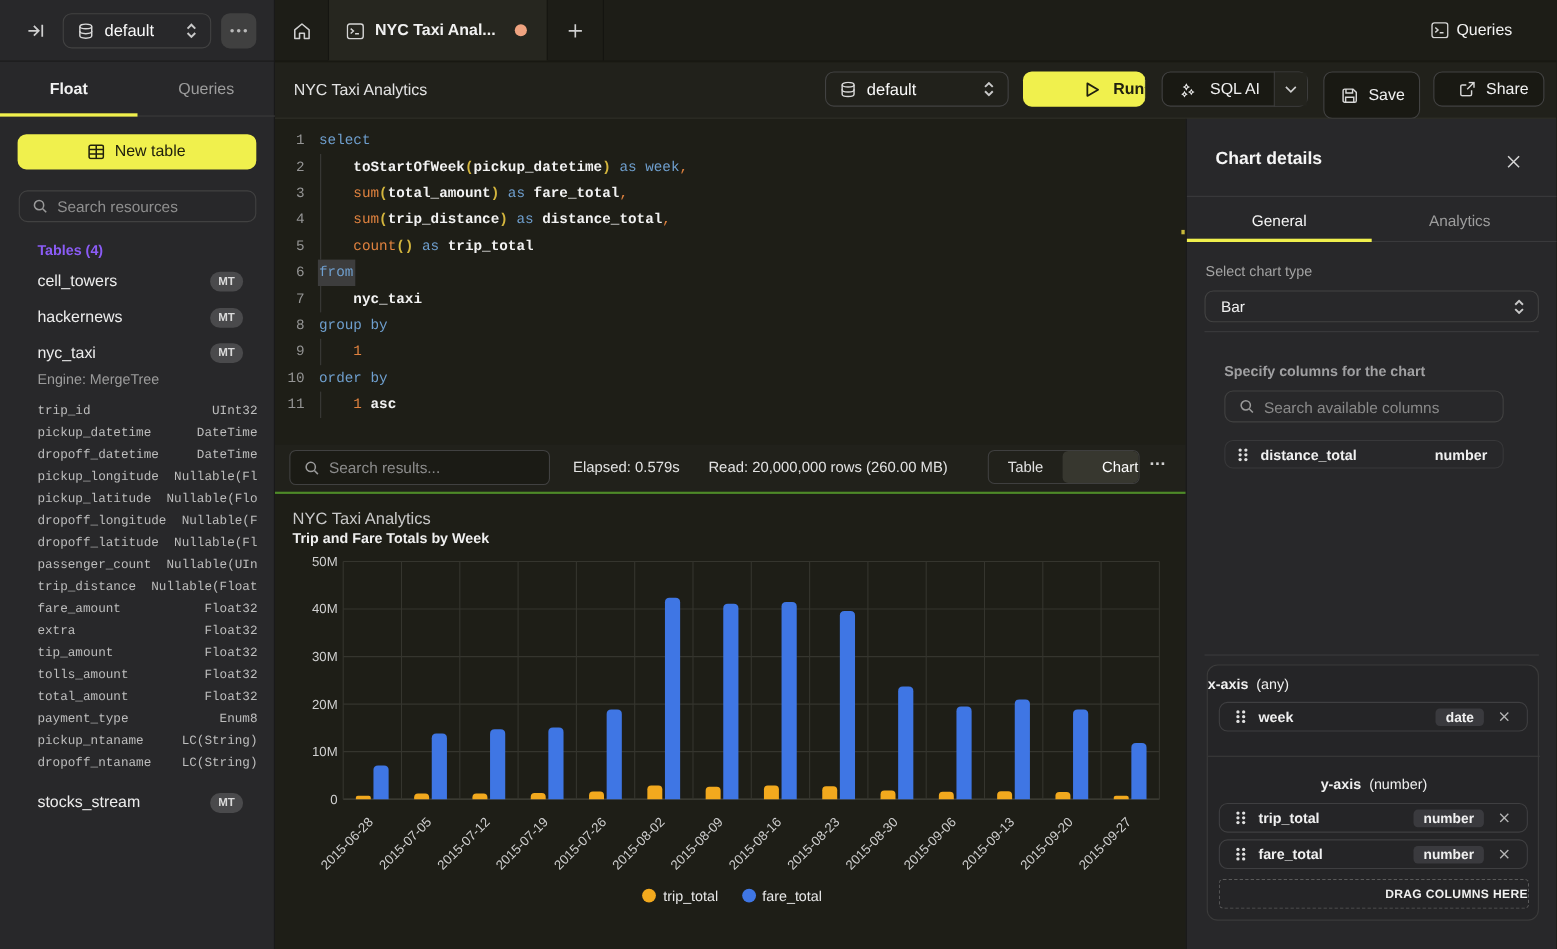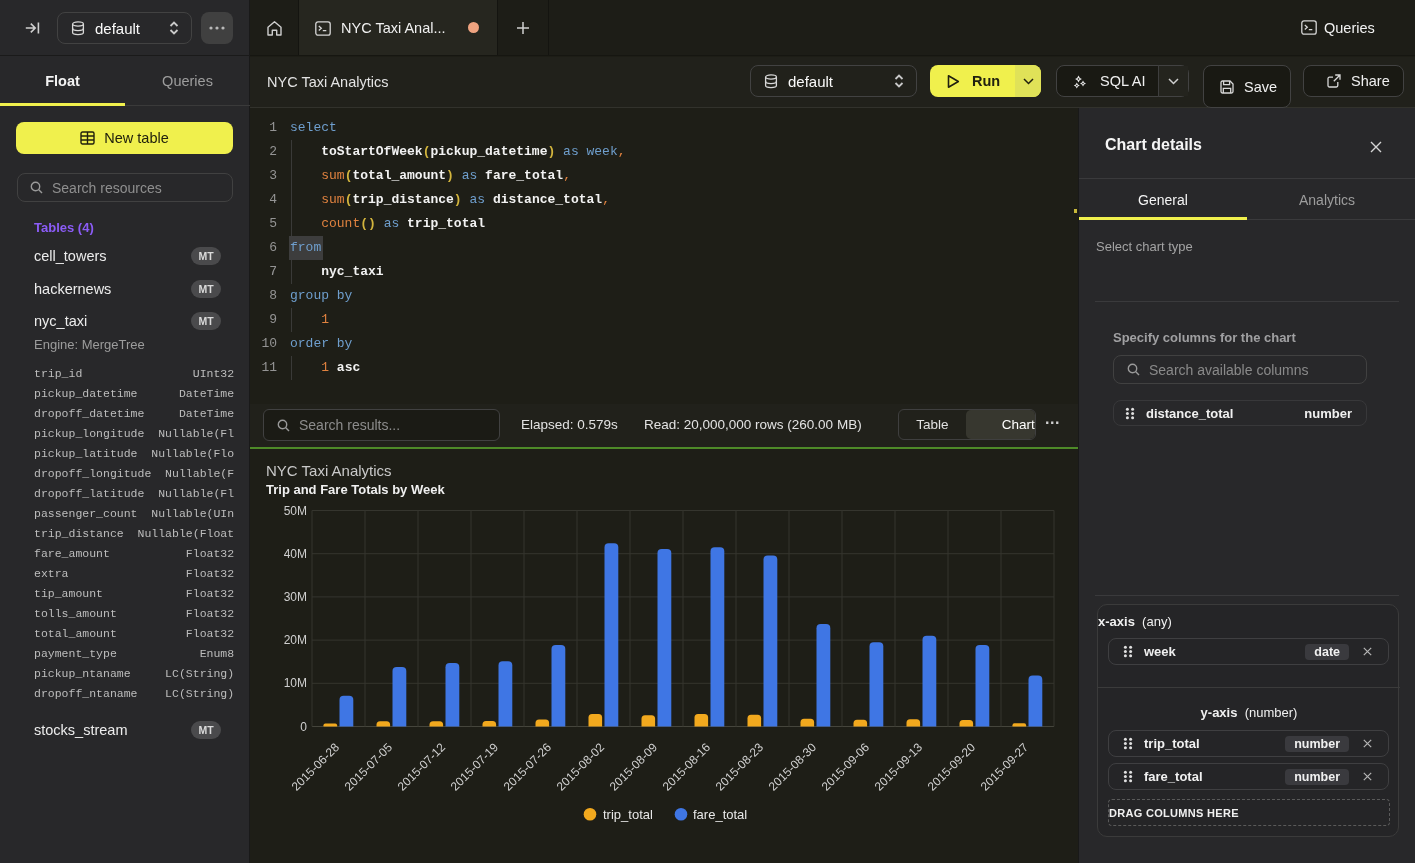--- a/index.html
+++ b/index.html
@@ -129,21 +129,21 @@
 
   <svg class="abs" style="left:16px;top:20px" width="17" height="17" viewBox="0 0 17 17" fill="none" stroke="#cfcfcf" stroke-width="1.4">
     <path d="M2 7.2 L8.5 1.8 L15 7.2 V15 H10.7 V10.2 H6.3 V15 H2 Z" stroke-linejoin="round"></path>
   </svg>
 
   <div class="abs" style="left:48px;top:0;width:200px;height:55px;background:#26261f;border-left:1px solid #141410;border-right:1px solid #141410;"></div>
   <svg class="abs" style="left:65px;top:21px" width="16" height="15" viewBox="0 0 16 15" fill="none" stroke="#d6d6d6" stroke-width="1.3">
     <rect x="0.8" y="0.8" width="14.4" height="13.4" rx="2.2"></rect>
     <path d="M3.8 5 L6.3 7.2 L3.8 9.4 M7.8 9.7 H11.3"></path>
   </svg>
-  <span class="abs" style="left:91px;top:20px;font-size:14.5px;color:#f0f0f0;font-weight:400;">NYC Taxi Anal...</span>
+  <span class="abs" style="left:91px;top:20px;font-size:14.5px;color:#f0f0f0;font-weight:700;">NYC Taxi Anal...</span>
   <div class="abs" style="left:218px;top:22px;width:11px;height:11px;border-radius:50%;background:#efa380;"></div>
 
   <svg class="abs" style="left:266px;top:21px" width="14" height="14" viewBox="0 0 14 14" fill="none" stroke="#d0d0d0" stroke-width="1.5">
     <path d="M7 1 V13 M1 7 H13"></path>
   </svg>
   <div class="abs" style="left:298px;top:0;width:1px;height:55px;background:#141410;"></div>
 
   <svg class="abs" style="left:1051px;top:20px" width="16" height="15" viewBox="0 0 16 15" fill="none" stroke="#d6d6d6" stroke-width="1.3">
     <rect x="0.8" y="0.8" width="14.4" height="13.4" rx="2.2"></rect>
     <path d="M3.8 5 L6.3 7.2 L3.8 9.4 M7.8 9.7 H11.3"></path>
@@ -159,21 +159,21 @@
       <ellipse cx="7" cy="3" rx="5.4" ry="2.1"></ellipse>
       <path d="M1.6 3 V7.5 C1.6 8.7 4 9.6 7 9.6 C10 9.6 12.4 8.7 12.4 7.5 V3"></path>
       <path d="M1.6 7.1 V11.6 C1.6 12.8 4 13.7 7 13.7 C10 13.7 12.4 12.8 12.4 11.6 V7.1"></path>
     </svg>
     <span style="margin-left:10px;font-size:15px;font-weight:500;color:#fafafa;">default</span>
     <svg style="margin-left:auto;margin-right:12px" width="10" height="14" viewBox="0 0 10 14" fill="none" stroke="#c9c9c9" stroke-width="1.8">
       <path d="M1.5 5 L5 1.5 L8.5 5 M1.5 9 L5 12.5 L8.5 9"></path>
     </svg>
   </div>
 
-  <div class="abs" style="left:680px;top:8px;width:111px;height:32px;border-radius:8px;background:#f0f04d;overflow:hidden;display:flex;">
+  <div class="abs" style="left:680px;top:8px;width:111px;height:32px;border-radius:8px;background:#f0f04d;overflow:hidden;display:flex;padding-left:40px;">
     <div style="width:85px;height:32px;display:flex;align-items:center;">
       <svg style="margin-left:17px" width="13" height="15" viewBox="0 0 13 15" fill="none" stroke="#20200f" stroke-width="1.6" stroke-linejoin="round">
         <path d="M1.5 1.8 L11.3 7.5 L1.5 13.2 Z"></path>
       </svg>
       <span style="margin-left:12px;font-size:14.5px;font-weight:bold;color:#20200f;">Run</span>
     </div>
     <div style="width:26px;height:32px;background:#e0e258;display:flex;align-items:center;justify-content:center;">
       <svg width="11" height="7" viewBox="0 0 11 7" fill="none" stroke="#20200f" stroke-width="1.5">
           <path d="M1 1 L5.5 5.5 L10 1"></path>
         </svg>
@@ -349,20 +349,26 @@
     <path d="M1 1 L11 11 M11 1 L1 11"></path>
   </svg>
   <div class="abs" style="left:0;top:70px;width:337px;height:1px;background:#3a3a3c;"></div>
 
   <span class="abs" style="left:59px;top:84px;font-size:14px;font-weight:500;color:#f5f5f5;">General</span>
   <span class="abs" style="left:220px;top:84px;font-size:14px;color:#9d9d9d;">Analytics</span>
   <div class="abs" style="left:0;top:111px;width:337px;height:1px;background:#3a3a3c;"></div>
   <div class="abs" style="left:0;top:109px;width:168px;height:3px;background:#f0f04d;"></div>
 
   <span class="abs" style="left:17px;top:131px;font-size:13px;color:#a3a3a3;">Select chart type</span>
+  <div class="abs btn" style="left:16px;top:156px;width:304px;height:29px;">
+    <span style="margin-left:14px;font-size:14px;color:#f0f0f0;">Bar</span>
+    <svg style="margin-left:auto;margin-right:12px" width="10" height="14" viewBox="0 0 10 14" fill="none" stroke="#c9c9c9" stroke-width="1.8">
+      <path d="M1.5 5 L5 1.5 L8.5 5 M1.5 9 L5 12.5 L8.5 9"></path>
+    </svg>
+  </div>
   <div class="abs" style="left:16px;top:193px;width:304px;height:1px;background:#3a3a3c;"></div>
 
   <span class="abs" style="left:34px;top:222px;font-size:13px;font-weight:bold;color:#a0a0a2;">Specify columns for the chart</span>
   <div class="abs input" style="left:34px;top:247px;width:254px;height:29px;">
     <svg style="margin-left:13px" width="13" height="13" viewBox="0 0 13 13" fill="none" stroke="#9a9a9a" stroke-width="1.4">
       <circle cx="5.5" cy="5.5" r="4.2"></circle>
         <path d="M8.8 8.8 L12 12"></path>
     </svg>
     <span style="margin-left:9px;font-size:14px;color:#8a8a8a;">Search available columns</span>
   </div>
@@ -427,17 +433,17 @@
         <circle cx="2.4" cy="10.8" r="1.5"></circle>
           <circle cx="7.6" cy="10.8" r="1.5"></circle>
       </svg>
       <span style="margin-left:11px;font-size:13px;font-weight:bold;color:#f0f0f0;">fare_total</span>
       <span style="margin-left:auto;background:#3a3a3e;border-radius:4px;padding:1px 9px;font-size:12.5px;font-weight:bold;color:#f0f0f0;">number</span>
       <svg style="margin-left:14px;margin-right:16px" width="9" height="9" viewBox="0 0 9 9" stroke="#b5b5b5" stroke-width="1.2">
           <path d="M0.8 0.8 L8.2 8.2 M8.2 0.8 L0.8 8.2"></path>
         </svg>
     </div>
 
-    <div class="abs" style="left:10px;top:194px;width:282px;height:27px;border:1px dashed #5a5a5a;border-radius:4px;display:flex;align-items:center;justify-content:flex-start;">
+    <div class="abs" style="left:10px;top:194px;width:282px;height:27px;border:1px dashed #5a5a5a;border-radius:4px;display:flex;align-items:center;justify-content:flex-end;">
       <span style="font-size:11px;font-weight:bold;color:#f0f0f0;letter-spacing:0.3px;">DRAG COLUMNS HERE</span>
     </div>
   </div>
 </div>
 
 </body></html>

